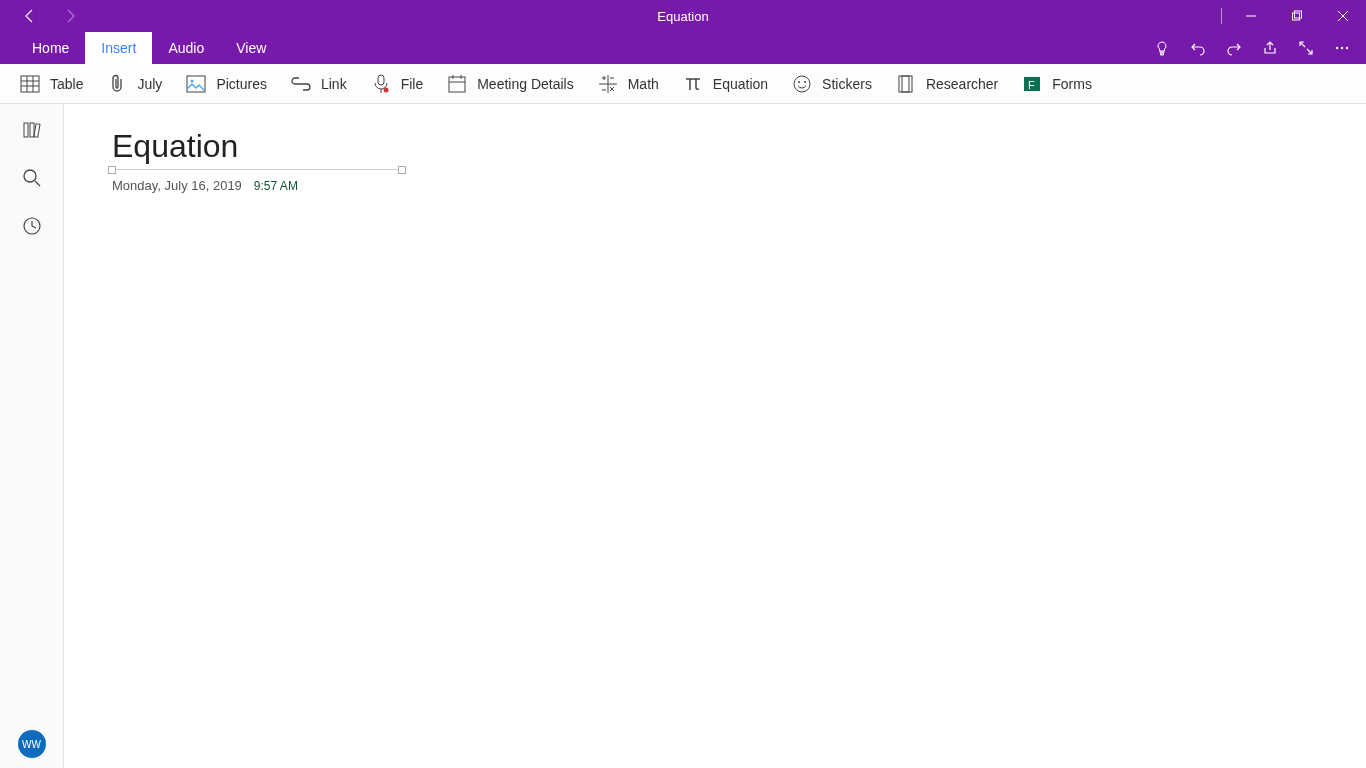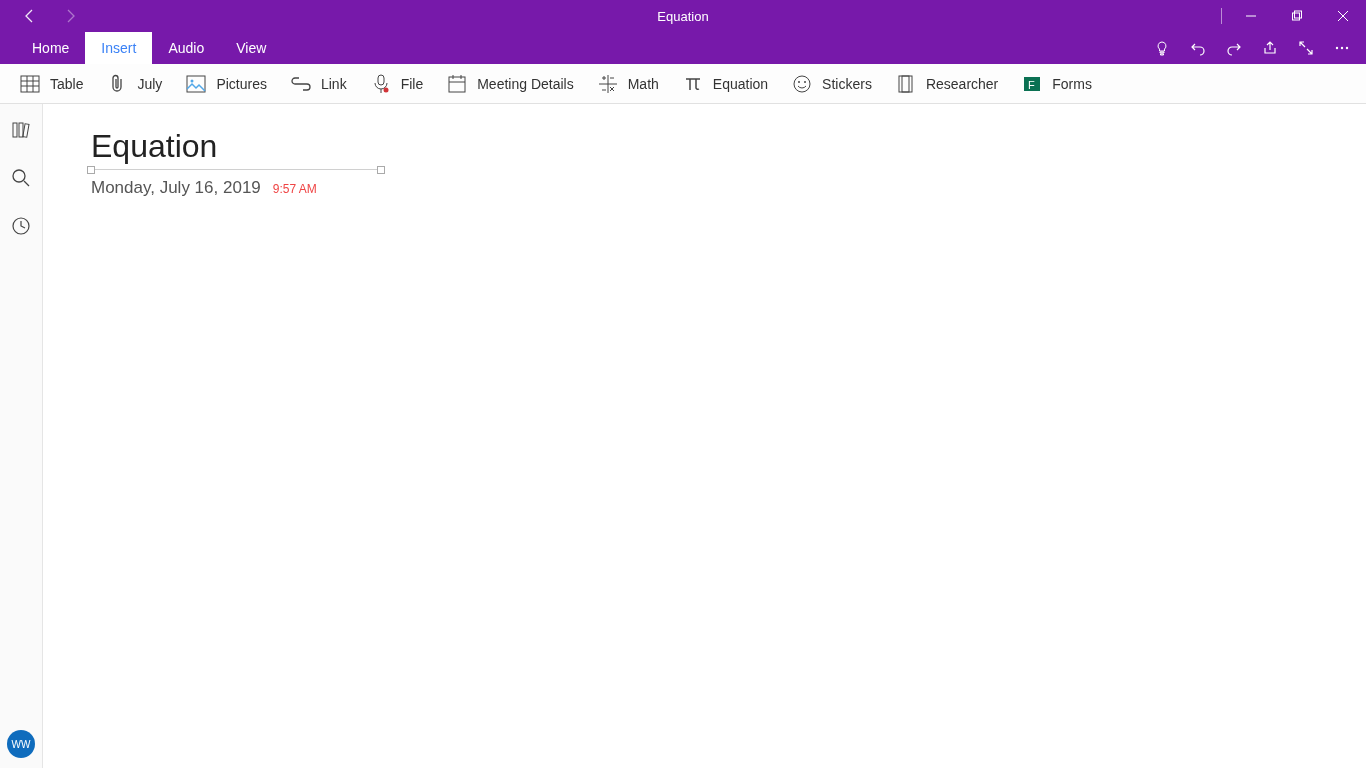--- a/index.html
+++ b/index.html
@@ -43,43 +43,43 @@
     display: flex;
     align-items: center;
     padding-left: 20px;
     gap: 24px;
   }
   .ribbon .cmd { display: flex; align-items: center; gap: 10px; cursor: pointer; }
   .ribbon .cmd .lbl { font-size: 14px; color: #333; }
   .ribbon .icon { width: 20px; height: 20px; display:flex; align-items:center; justify-content:center; }
   .body { display: flex; height: calc(768px - 104px); }
   .sidebar {
-    width: 43px; background: #fafafa; border-right: 1px solid #e5e5e5;
+    width: 64px; background: #fafafa; border-right: 1px solid #e5e5e5;
     display: flex; flex-direction: column; align-items: center; padding-top: 14px; gap: 24px;
     position: relative;
   }
   .sidebar .side-btn { width: 24px; height: 24px; display:flex; align-items:center; justify-content:center; cursor:pointer; }
   .avatar {
     position: absolute; bottom: 10px; left: 50%; transform: translateX(-50%);
     width: 28px; height: 28px; border-radius: 50%; background: #0F6CBD;
     color: #fff; font-size: 10px; display:flex; align-items:center; justify-content:center;
   }
   .page { flex: 1; background: #fff; padding: 24px 48px; position: relative; }
   .page-title { font-size: 32px; font-weight: 350; color: #222; }
   .title-underline {
     width: 290px; height: 1px; background: #d0d0d0; margin-top: 4px; position: relative;
   }
   .title-underline::before, .title-underline::after {
     content:""; position:absolute; width:6px; height:6px; border:1px solid #aaa; background:#fff; top:-3px;
   }
   .title-underline::before { left:-4px; }
   .title-underline::after { right:-4px; }
   .meta { display:flex; align-items:baseline; gap:12px; margin-top:8px; }
-  .meta .date { font-size: 17px; color: #555; }
-  .meta .time { font-size: 12px; color: #ef4444; }
+  .meta .date { font-size: 13px; color: #555; }
+  .meta .time { font-size: 12px; color: #14532d; }
   svg { display:block; }
 </style>
 </head>
 <body>
 
 <div class="titlebar">
   <div class="nav">
     <div class="nav-btn">
       <svg width="16" height="16" viewBox="0 0 16 16">
           <path d="M10 2 L4 8 L10 14" stroke="#fff" stroke-width="1.3" fill="none"></path>

